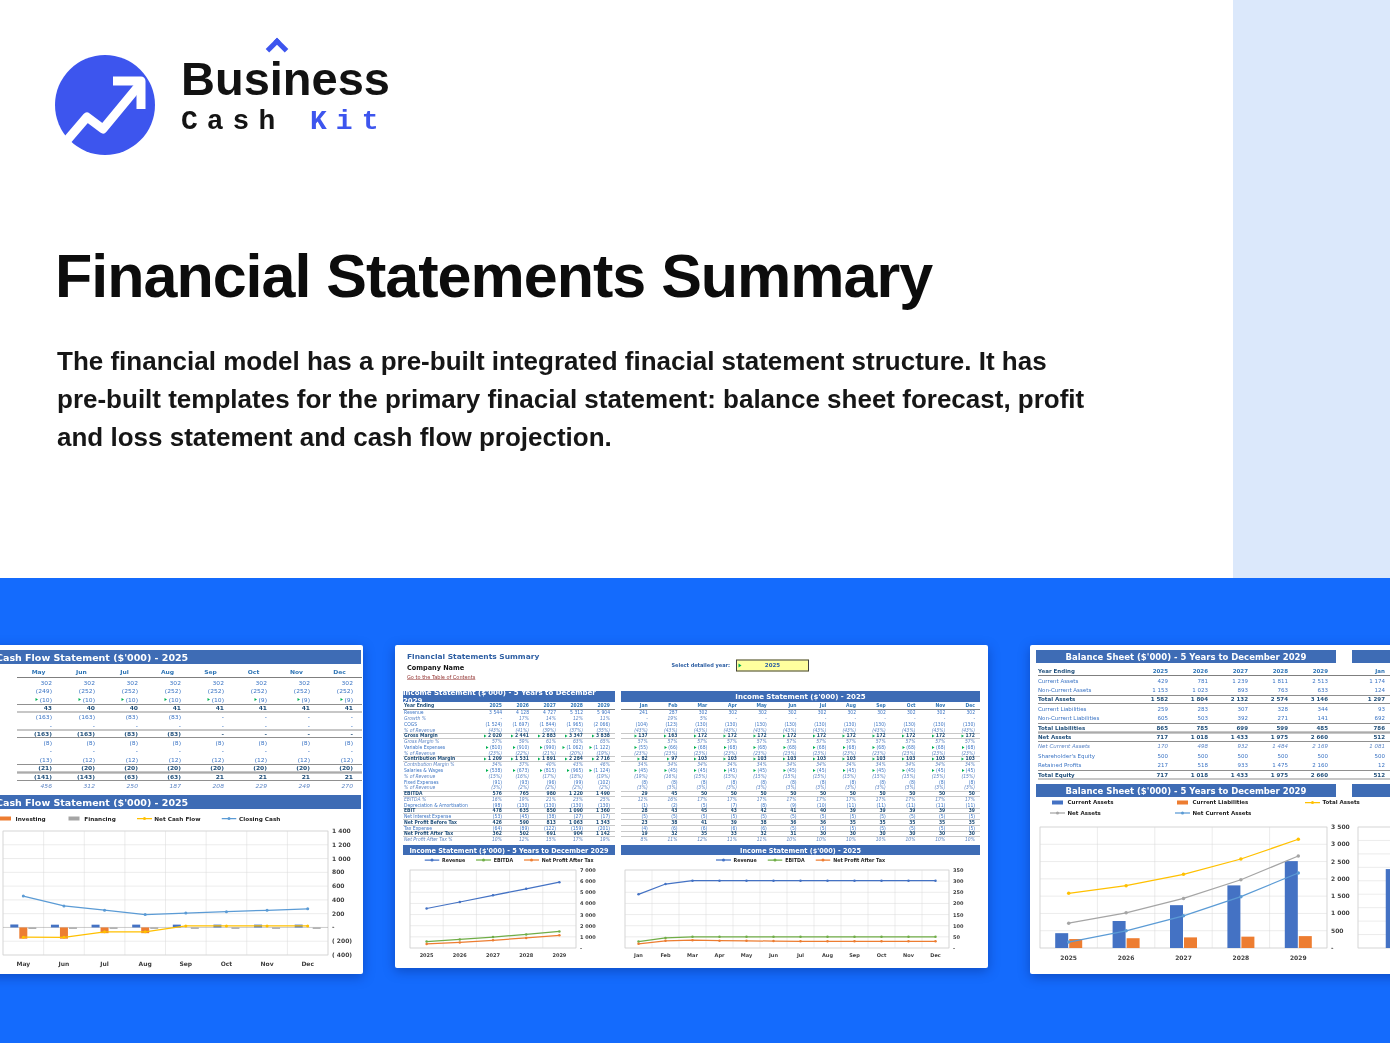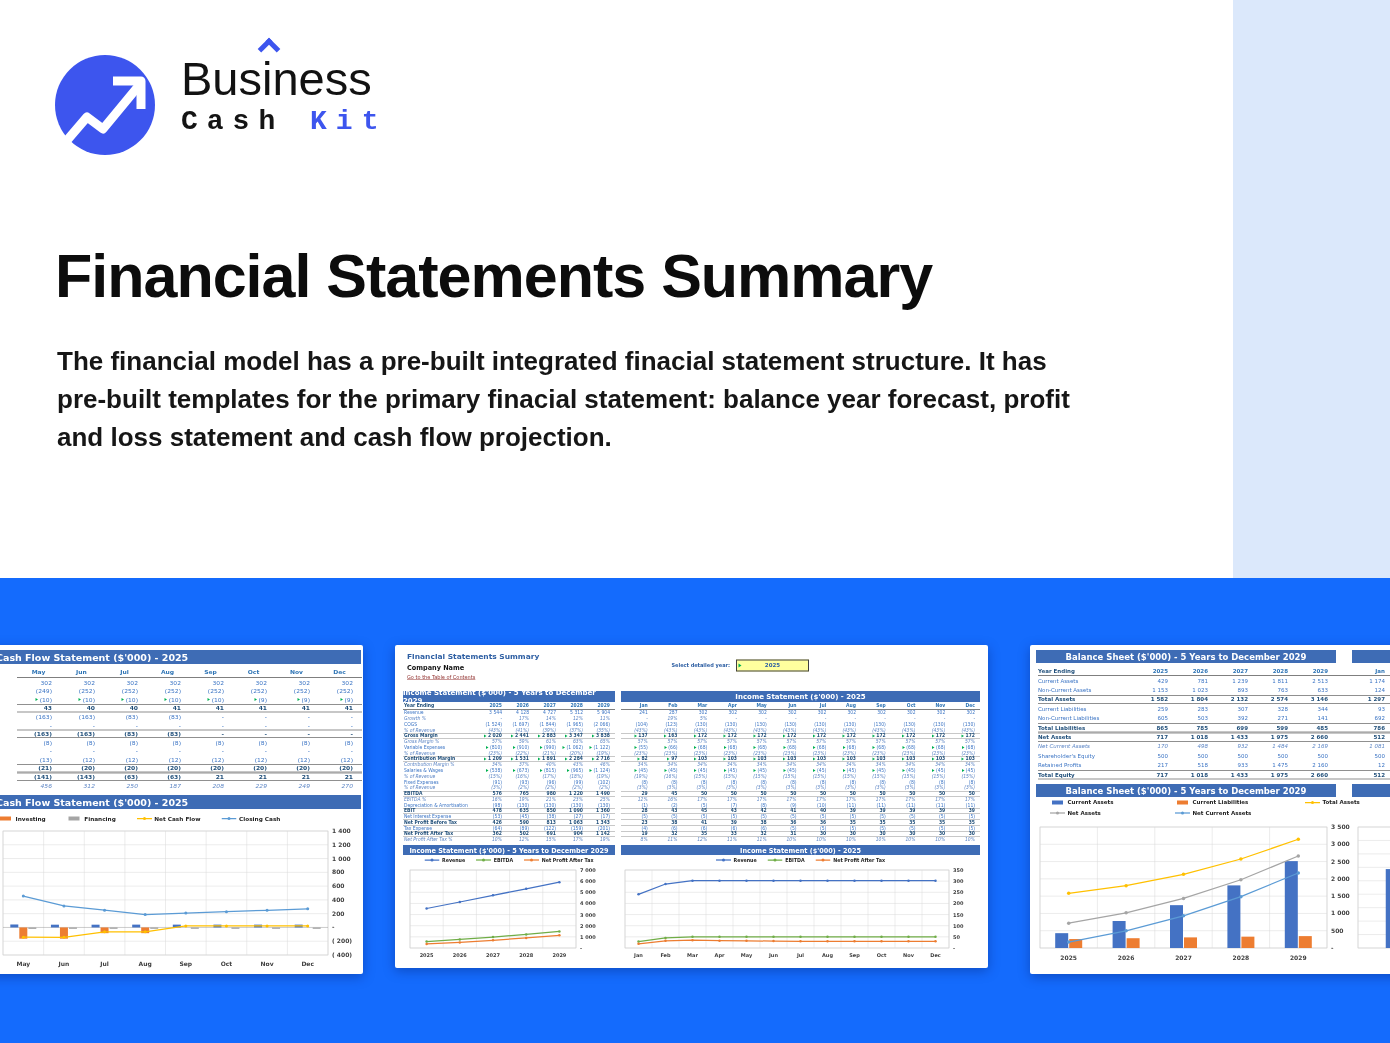--- a/index.html
+++ b/index.html
@@ -2,21 +2,21 @@
 <html><head>
 <meta charset="utf-8">
 <style>
   html,body{margin:0;padding:0;width:1390px;height:1043px;overflow:hidden;position:relative;
     background:#ffffff;font-family:"Liberation Sans",sans-serif;}
   
   #strip{position:absolute;left:1233px;top:0;width:157px;height:578px;background:#DBE8FB;}
   #band{position:absolute;left:0;top:578px;width:1390px;height:465px;background:#146BFD;}
   #logo{position:absolute;left:55px;top:55px;width:100px;height:100px;}
   #brand{position:absolute;left:181px;top:54px;}
-  .brand-top{font-size:47px;font-weight:400;color:#121212;line-height:1.05;letter-spacing:0;}
+  .brand-top{font-size:47px;font-weight:700;color:#121212;line-height:1.05;letter-spacing:0;}
   .iwrap{position:relative;display:inline-block;}
   .caret{position:absolute;left:-1px;top:-13px;width:11px;height:11px;
     border-left:5px solid #3D55EE;border-top:5px solid #3D55EE;transform:rotate(45deg);}
   .brand-bottom{font-family:"Liberation Mono",monospace;font-size:28px;font-weight:bold;
     letter-spacing:9px;color:#141414;margin-top:3px;}
   .kit{color:#3D55EE;}
   #title{position:absolute;left:55px;top:200px;font-size:61px;font-weight:800;color:#0c0c0c;letter-spacing:-1px;}
   #desc{position:absolute;left:57px;top:316px;width:1030px;font-size:26px;font-weight:bold;
     line-height:38px;color:#161616;}
   
@@ -107,21 +107,21 @@
   <path d="M-4 104 L32 62 L48 74 L86 28" stroke="#fff" stroke-width="9" fill="none" stroke-linejoin="round"></path>
   <path d="M58 26 L86 26 L86 54" stroke="#fff" stroke-width="9" fill="none" stroke-linejoin="round"></path>
 </svg>
 
 <div id="brand">
   <div class="brand-top">Bus<span class="iwrap">i<span class="caret"></span></span>ness</div>
   <div class="brand-bottom"><span>Cash</span> <span class="kit">Kit</span></div>
 </div>
 
 <h1 id="title">Financial Statements Summary</h1>
-<p id="desc">The financial model has a pre-built integrated finacial statement structure. It has pre-built templates for the primary finacial statement: balance year forecast, profit and loss statement and cash flow projection.</p>
+<p id="desc">The financial model has a pre-built integrated finacial statement structure. It has pre-built templates for the primary finacial statement: balance sheet forecast, profit and loss statement and cash flow projection.</p>
 
 <div id="band"></div>
 
 <section class="sheet" id="p-left">
   <div class="inner" id="cfI">
     <div class="hbar" id="cfH1">Cash Flow Statement ($'000) - 2025</div>
     <div id="cfT">
         <div class="row cfh">
           <span class="cfc mh">May</span>
           <span class="cfc mh">Jun</span>

